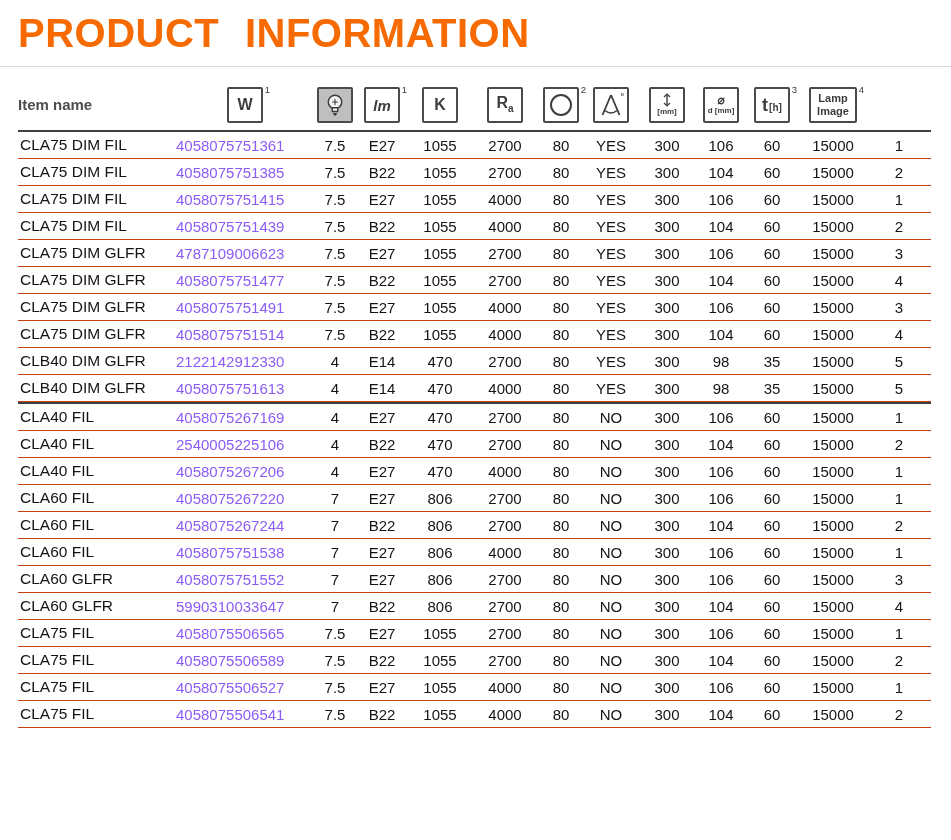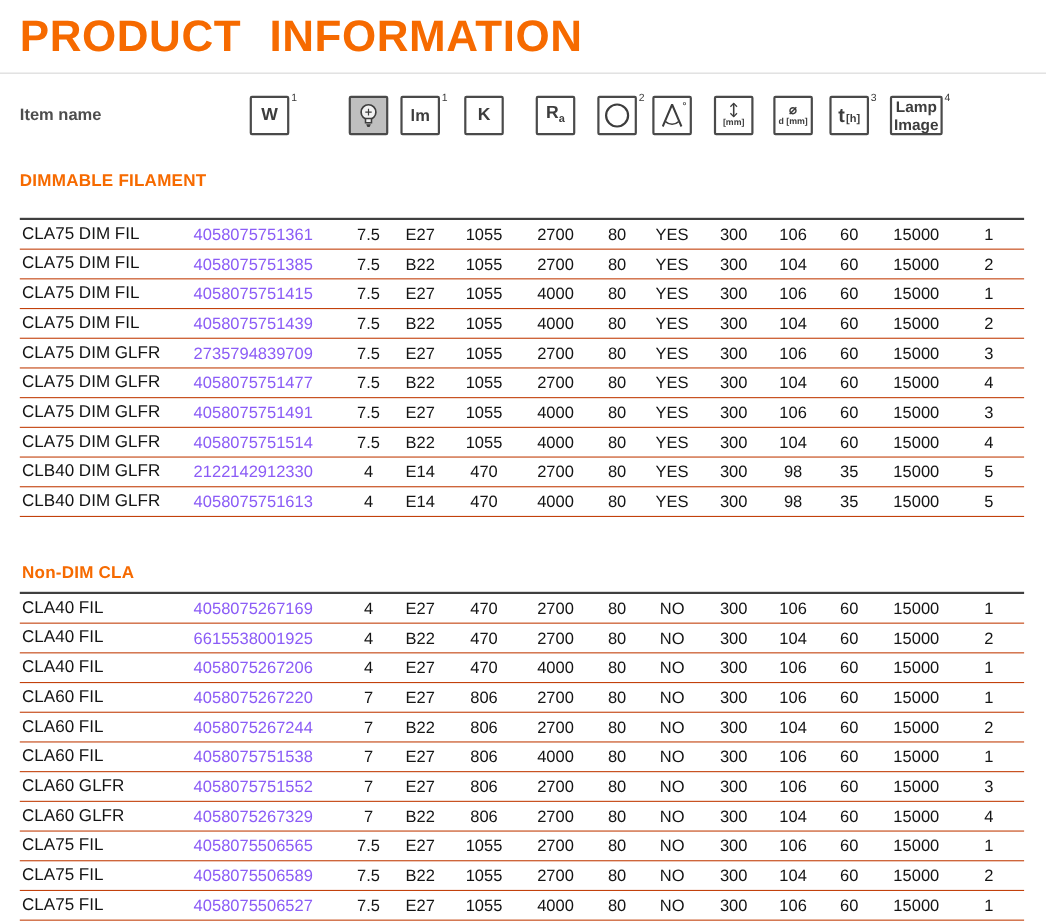--- a/index.html
+++ b/index.html
@@ -24,32 +24,32 @@
   .hname{font-weight:700;color:#4d4d4d;font-size:15px;line-height:1.15;max-width:120px;}
 
   .ibox{
     width:36px;height:36px;box-sizing:border-box;border:2px solid #4a4a4a;border-radius:2px;
     background:#fff;display:flex;flex-direction:column;align-items:center;justify-content:center;
     position:relative;color:#3d3d3d;
   }
   .ibox.wide{width:48px;}
   .ibox.bulbbox{background:#bfbfbf;}
   .ilabel{font-weight:700;font-size:16px;line-height:1;}
-  .ilabel.sm{font-size:15px;}
+  .ilabel.sm{font-size:15px;font-style:italic;}
   .ralabel{font-weight:700;font-size:16px;line-height:1;}
   .ralabel sub{font-size:10px;}
   .sup{
     position:absolute;top:-5px;right:-9px;font-size:9.5px;color:#3a3a3a;font-weight:400;
   }
   .isym{font-size:12px;font-weight:700;line-height:1;}
   .iunit{font-size:8px;font-weight:700;line-height:1.2;}
   .tlabel{display:flex;align-items:baseline;gap:1px;}
   .tlabel .big{font-weight:700;font-size:18px;line-height:1;}
   .tlabel .small{font-weight:700;font-size:10px;}
-  .lampimg{font-weight:700;font-size:14px;line-height:1.15;text-align:right;}
+  .lampimg{font-weight:700;font-size:11px;line-height:1.15;text-align:right;}
   .deg{position:absolute;top:2px;right:3px;font-size:9px;font-weight:700;}
 
   
   h2.sec{color:#F66A00;font-size:15.5px;font-weight:700;letter-spacing:.2px;}
   section.s1 h2.sec{margin:26px 0 24px 0;}
   section.s2 h2.sec{margin:42px 0 8px 2px;}
 
   
   .tbl{border-top:2px solid #3f3f3f;}
   .trow{height:26px;border-bottom:1px solid #c2410c;align-items:center;}
@@ -156,21 +156,20 @@
     <div class="hcell">
       <div class="ibox wide">
         <span class="lampimg">Lamp</span>
         <span class="lampimg">Image</span>
         <span class="sup">4</span>
       </div>
     </div>
   </div>
 
   <section class="s1">
-    <h2 class="sec">DIMMABLE FILAMENT</h2>
     <div class="tbl">
         <div class="grid trow">
           <div class="tcell c0">CLA75 DIM FIL</div>
           <div class="tcell c1">4058075751361</div>
           <div class="tcell c2">7.5</div>
           <div class="tcell c3">E27</div>
           <div class="tcell c4">1055</div>
           <div class="tcell c5">2700</div>
           <div class="tcell c6">80</div>
           <div class="tcell c7">YES</div>
@@ -220,21 +219,21 @@
           <div class="tcell c6">80</div>
           <div class="tcell c7">YES</div>
           <div class="tcell c8">300</div>
           <div class="tcell c9">104</div>
           <div class="tcell c10">60</div>
           <div class="tcell c11">15000</div>
           <div class="tcell c12">2</div>
         </div>
         <div class="grid trow">
           <div class="tcell c0">CLA75 DIM GLFR</div>
-          <div class="tcell c1">2735794839709</div>
+          <div class="tcell c1">4787109006623</div>
           <div class="tcell c2">7.5</div>
           <div class="tcell c3">E27</div>
           <div class="tcell c4">1055</div>
           <div class="tcell c5">2700</div>
           <div class="tcell c6">80</div>
           <div class="tcell c7">YES</div>
           <div class="tcell c8">300</div>
           <div class="tcell c9">106</div>
           <div class="tcell c10">60</div>
           <div class="tcell c11">15000</div>
@@ -312,40 +311,39 @@
           <div class="tcell c8">300</div>
           <div class="tcell c9">98</div>
           <div class="tcell c10">35</div>
           <div class="tcell c11">15000</div>
           <div class="tcell c12">5</div>
         </div>
       </div>
   </section>
 
   <section class="s2">
-    <h2 class="sec">Non-DIM CLA</h2>
     <div class="tbl">
         <div class="grid trow">
           <div class="tcell c0">CLA40 FIL</div>
           <div class="tcell c1">4058075267169</div>
           <div class="tcell c2">4</div>
           <div class="tcell c3">E27</div>
           <div class="tcell c4">470</div>
           <div class="tcell c5">2700</div>
           <div class="tcell c6">80</div>
           <div class="tcell c7">NO</div>
           <div class="tcell c8">300</div>
           <div class="tcell c9">106</div>
           <div class="tcell c10">60</div>
           <div class="tcell c11">15000</div>
           <div class="tcell c12">1</div>
         </div>
         <div class="grid trow">
           <div class="tcell c0">CLA40 FIL</div>
-          <div class="tcell c1">6615538001925</div>
+          <div class="tcell c1">2540005225106</div>
           <div class="tcell c2">4</div>
           <div class="tcell c3">B22</div>
           <div class="tcell c4">470</div>
           <div class="tcell c5">2700</div>
           <div class="tcell c6">80</div>
           <div class="tcell c7">NO</div>
           <div class="tcell c8">300</div>
           <div class="tcell c9">104</div>
           <div class="tcell c10">60</div>
           <div class="tcell c11">15000</div>
@@ -421,21 +419,21 @@
           <div class="tcell c6">80</div>
           <div class="tcell c7">NO</div>
           <div class="tcell c8">300</div>
           <div class="tcell c9">106</div>
           <div class="tcell c10">60</div>
           <div class="tcell c11">15000</div>
           <div class="tcell c12">3</div>
         </div>
         <div class="grid trow">
           <div class="tcell c0">CLA60 GLFR</div>
-          <div class="tcell c1">4058075267329</div>
+          <div class="tcell c1">5990310033647</div>
           <div class="tcell c2">7</div>
           <div class="tcell c3">B22</div>
           <div class="tcell c4">806</div>
           <div class="tcell c5">2700</div>
           <div class="tcell c6">80</div>
           <div class="tcell c7">NO</div>
           <div class="tcell c8">300</div>
           <div class="tcell c9">104</div>
           <div class="tcell c10">60</div>
           <div class="tcell c11">15000</div>

